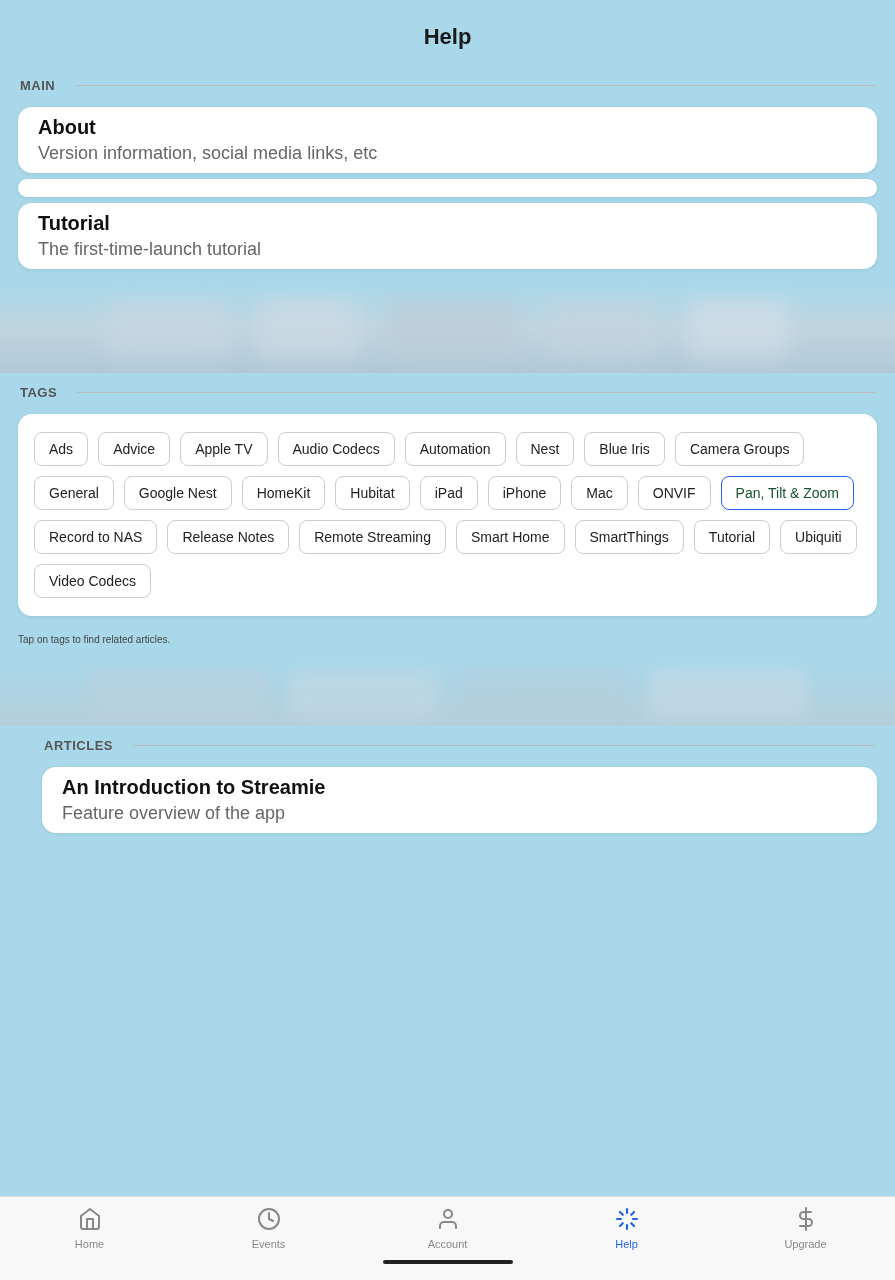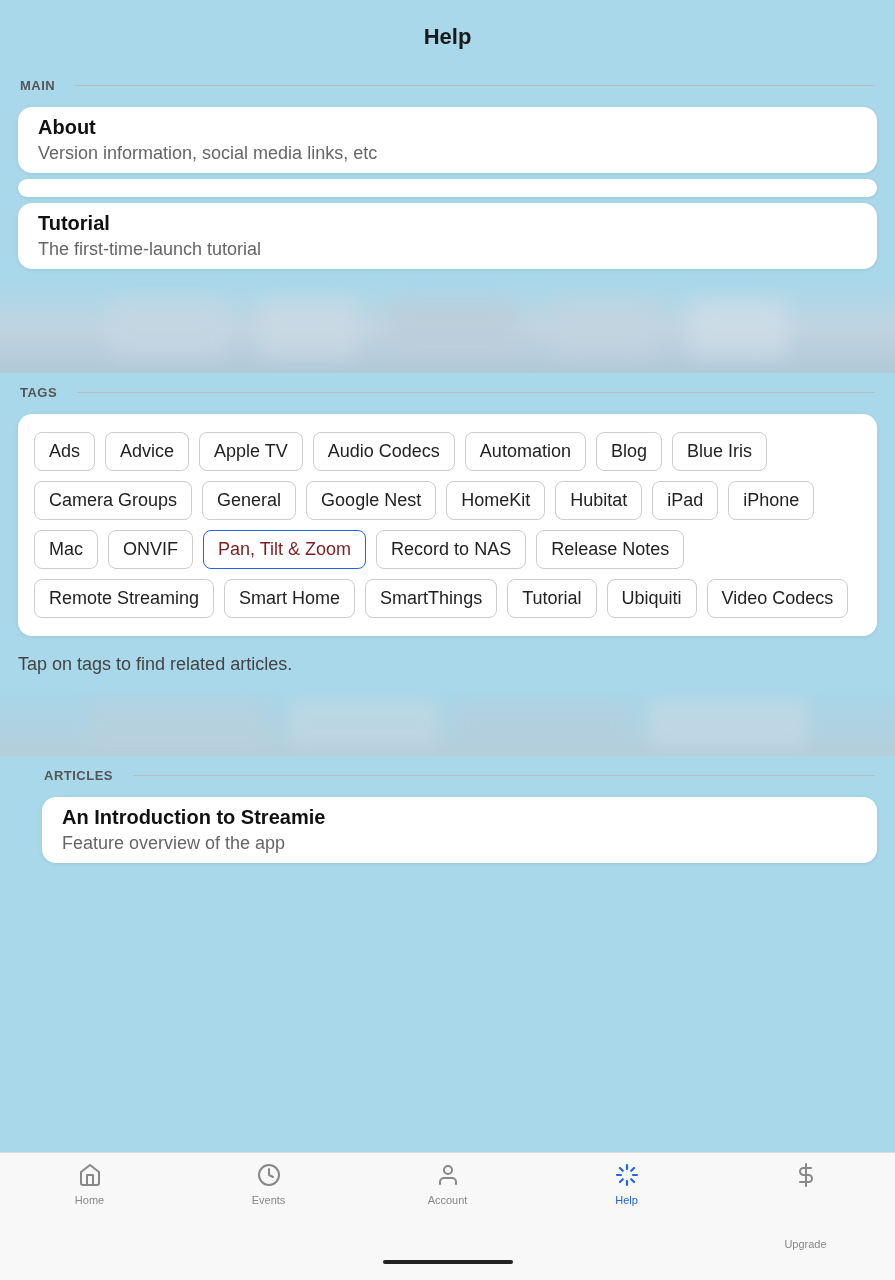--- a/index.html
+++ b/index.html
@@ -84,34 +84,34 @@
     }
     .tags-grid {
       display: flex;
       flex-wrap: wrap;
       gap: 10px;
     }
     .tag {
       border: 1.5px solid #ccc;
       border-radius: 8px;
       padding: 8px 14px;
-      font-size: 18px;
+      font-size: 14px;
       color: #222;
       background: #fff;
       cursor: pointer;
       white-space: nowrap;
     }
     .tag.active {
       border-color: #2563eb;
-      color: #7f1d1d;
+      color: #14532d;
       background: #fff;
     }
 
     .tap-hint {
-      font-size: 18px;
+      font-size: 10px;
       color: #444;
       padding: 12px 18px 8px;
     }
 
     
     .articles-section {
       background: #a8d8ea;
       margin-left: 24px;
     }
     .nav-item {
@@ -212,21 +212,21 @@
     <span>TAGS</span>
   </div>
 
   <div class="tags-container">
     <div class="tags-grid" id="tags-grid">
     <button class="tag">Ads</button>
         <button class="tag">Advice</button>
         <button class="tag">Apple TV</button>
         <button class="tag">Audio Codecs</button>
         <button class="tag">Automation</button>
-        <button class="tag">Blog</button>
+        <button class="tag">Nest</button>
         <button class="tag">Blue Iris</button>
         <button class="tag">Camera Groups</button>
         <button class="tag">General</button>
         <button class="tag">Google Nest</button>
         <button class="tag">HomeKit</button>
         <button class="tag">Hubitat</button>
         <button class="tag">iPad</button>
         <button class="tag">iPhone</button>
         <button class="tag">Mac</button>
         <button class="tag">ONVIF</button>
@@ -304,19 +304,19 @@
             <line x1="4.93" y1="19.07" x2="7.76" y2="16.24"></line>
             <line x1="16.24" y1="7.76" x2="19.07" y2="4.93"></line>
           </svg></div>
         <span class="nav-label" style="color: rgb(37, 99, 235);">Help</span>
       </div>
       <div class="nav-item" style="color: rgb(136, 136, 136);">
         <div style="color: rgb(136, 136, 136);"><svg width="24" height="24" viewBox="0 0 24 24" fill="none" stroke="currentColor" stroke-width="2" stroke-linecap="round" stroke-linejoin="round">
             <line x1="12" y1="1" x2="12" y2="23"></line>
             <path d="M17 5H9.5a3.5 3.5 0 0 0 0 7h5a3.5 3.5 0 0 1 0 7H6"></path>
           </svg></div>
-        <span class="nav-label" style="color: rgb(136, 136, 136); margin-top: 44px;">Upgrade</span>
+        <span class="nav-label" style="color: rgb(136, 136, 136);">Upgrade</span>
       </div>
     </div>
   <div class="bottom-indicator">
     <div></div>
   </div>
 </div>
 
 </body></html>

